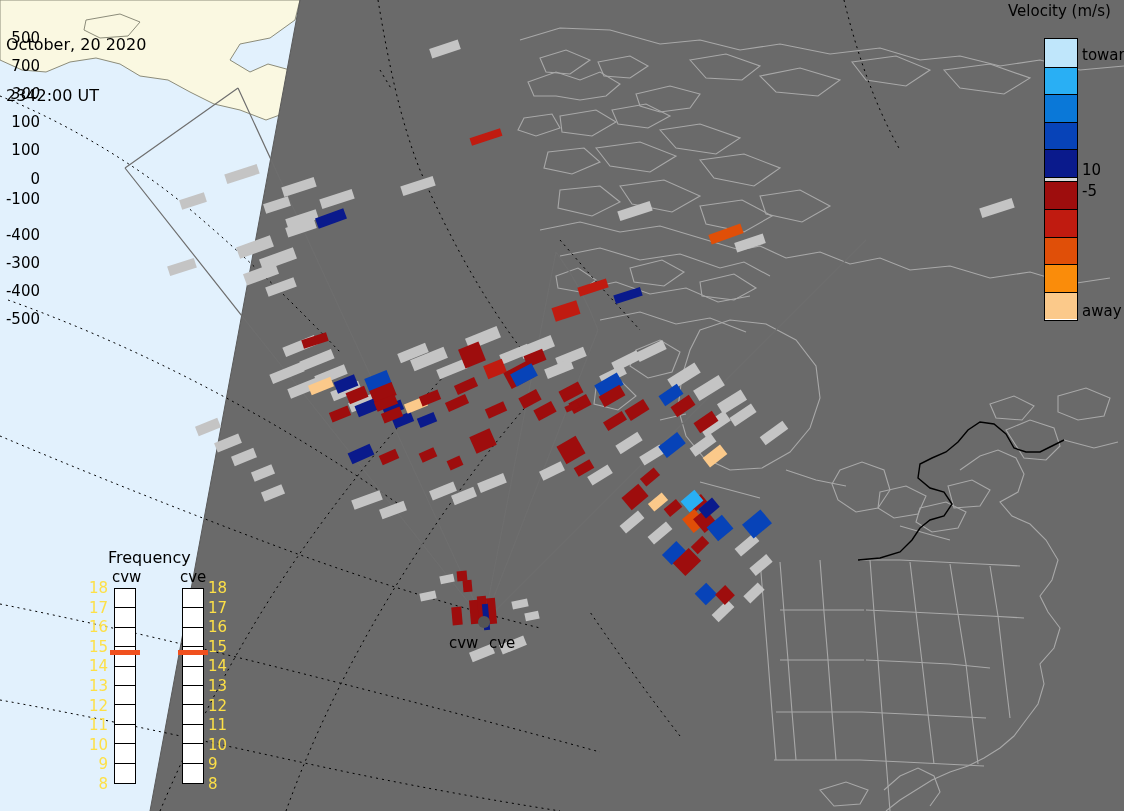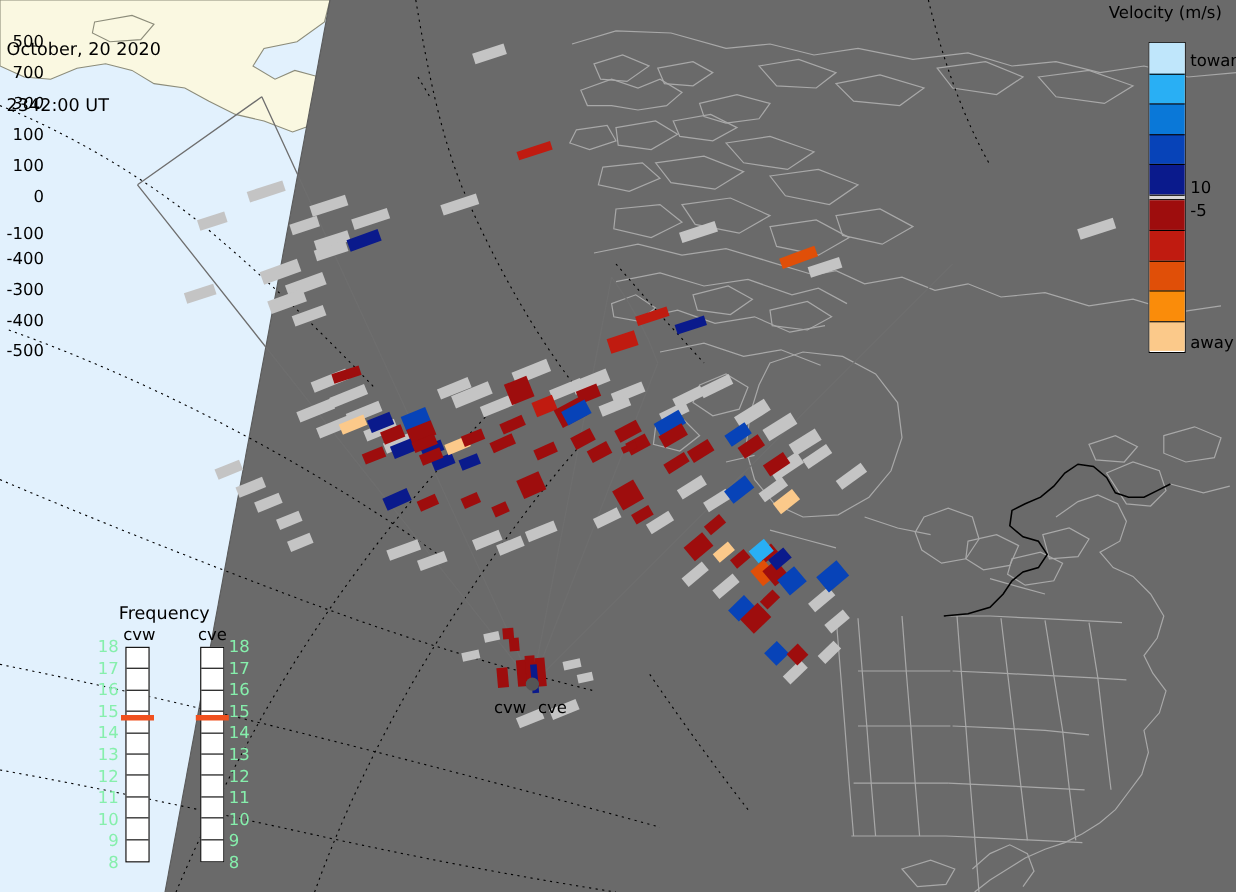--- a/index.html
+++ b/index.html
@@ -39,21 +39,21 @@
   #freq{position:absolute;left:100px;top:548px;z-index:40;color:#000;}
   #freq .ftitle{position:absolute;left:8px;top:0px;font-size:16px;white-space:nowrap;}
   .fcolhead{position:absolute;top:20px;font-size:15px;white-space:nowrap;}
   .fbox{
     position:absolute;top:40px;width:22px;height:196px;
     border:1px solid #000;box-sizing:border-box;background:#fff;
   }
   .fseg{width:100%;height:19.6px;box-sizing:border-box;border-bottom:1px solid #000;}
   .fseg:last-child{border-bottom:none;}
   .fmark{position:absolute;height:5px;background:#f0501e;}
-  .flab{position:absolute;font-size:15px;white-space:nowrap;color:#86efac;}
+  .flab{position:absolute;font-size:15px;white-space:nowrap;color:#fde047;}
 
   
   .sitelab{position:absolute;z-index:40;color:#000;font-size:15px;white-space:nowrap;}
 </style>
 </head>
 <body>
 
 <div id="root">
 
   <svg id="mapsvg" viewBox="0 0 1124 811" preserveAspectRatio="none">
@@ -414,21 +414,21 @@
         <div class="band" style="height: 27.5px; background: rgb(251, 201, 138); border-top: 1px solid rgb(0, 0, 0);"></div>
       </div>
   </div>
   <div id="cb-ticks">
       <div class="cbtick" style="top: 29px;">500</div>
       <div class="cbtick" style="top: 57.1px;">700</div>
       <div class="cbtick" style="top: 85.2px; font-style: italic;">300</div>
       <div class="cbtick" style="top: 113.3px;">100</div>
       <div class="cbtick" style="top: 141.4px;">100</div>
       <div class="cbtick" style="top: 169.5px;">0</div>
-      <div class="cbtick" style="top: 203px;">-100</div>
+      <div class="cbtick" style="top: 190px;">-100</div>
       <div class="cbtick" style="top: 225.7px;">-400</div>
       <div class="cbtick" style="top: 253.8px;">-300</div>
       <div class="cbtick" style="top: 281.9px; text-align: center;">-400</div>
       <div class="cbtick" style="top: 310px;">-500</div>
     </div>
   <div class="cbside" style="top:46px;">toward</div>
   <div class="cbside" style="top:161px;">10</div>
   <div class="cbside" style="top:182px;">-5</div>
   <div class="cbside" style="top:302px;">away</div>
 

